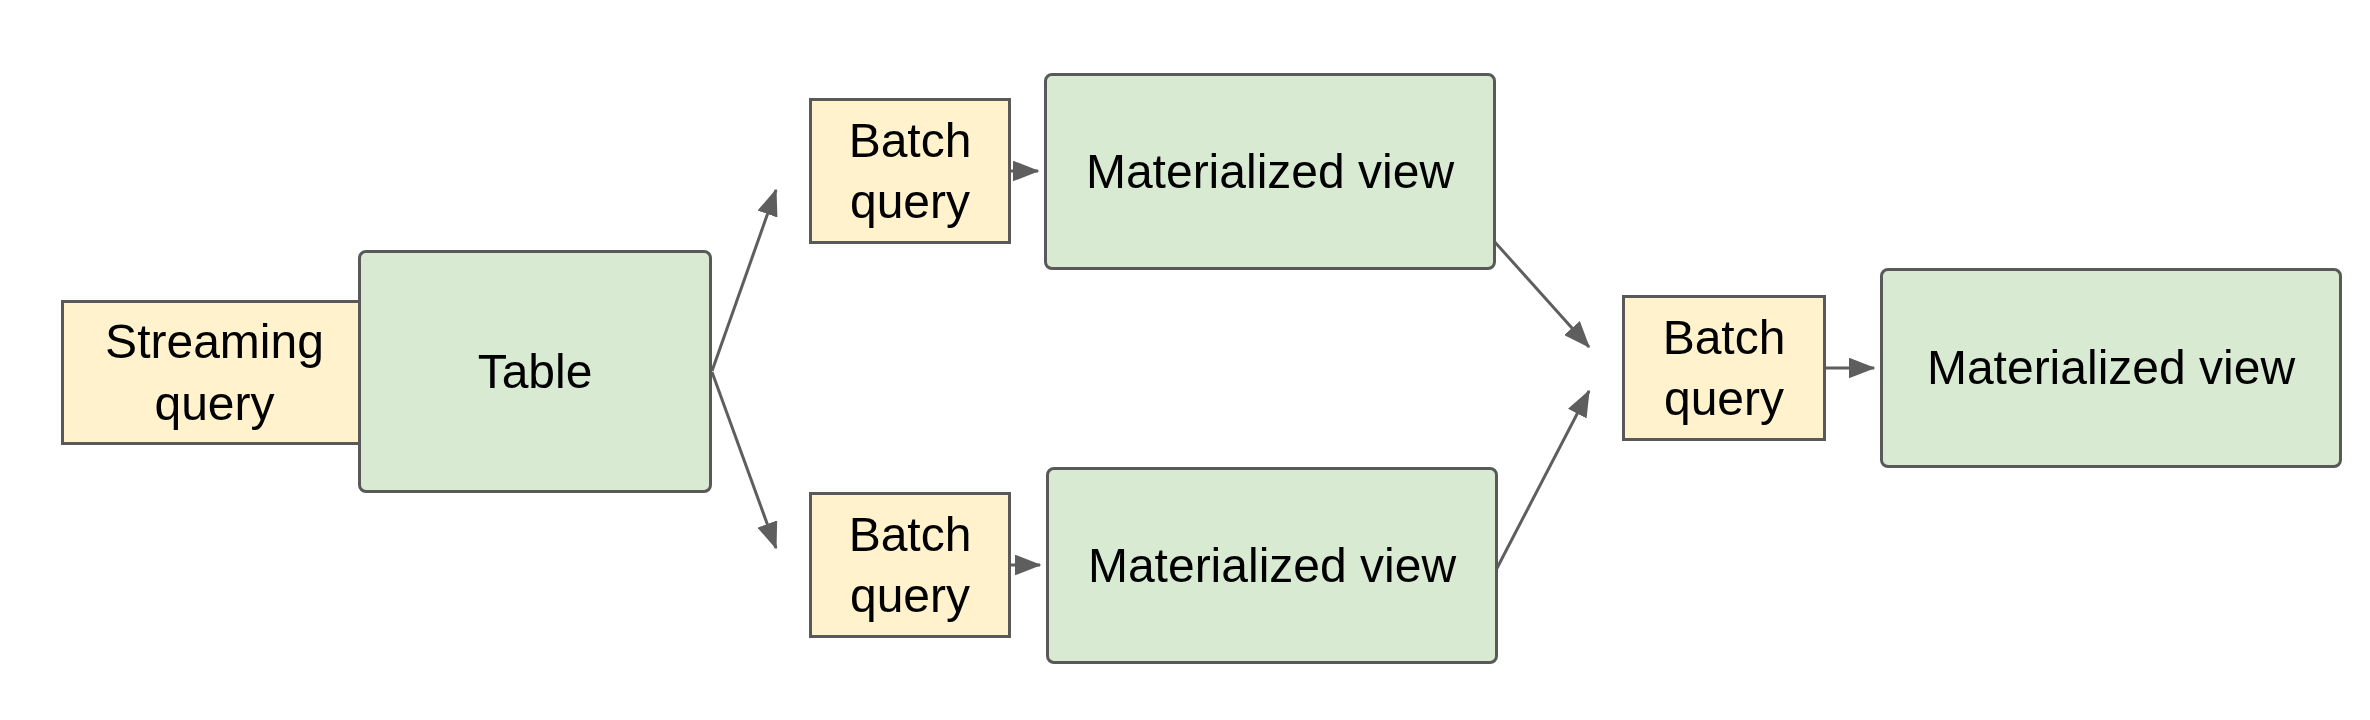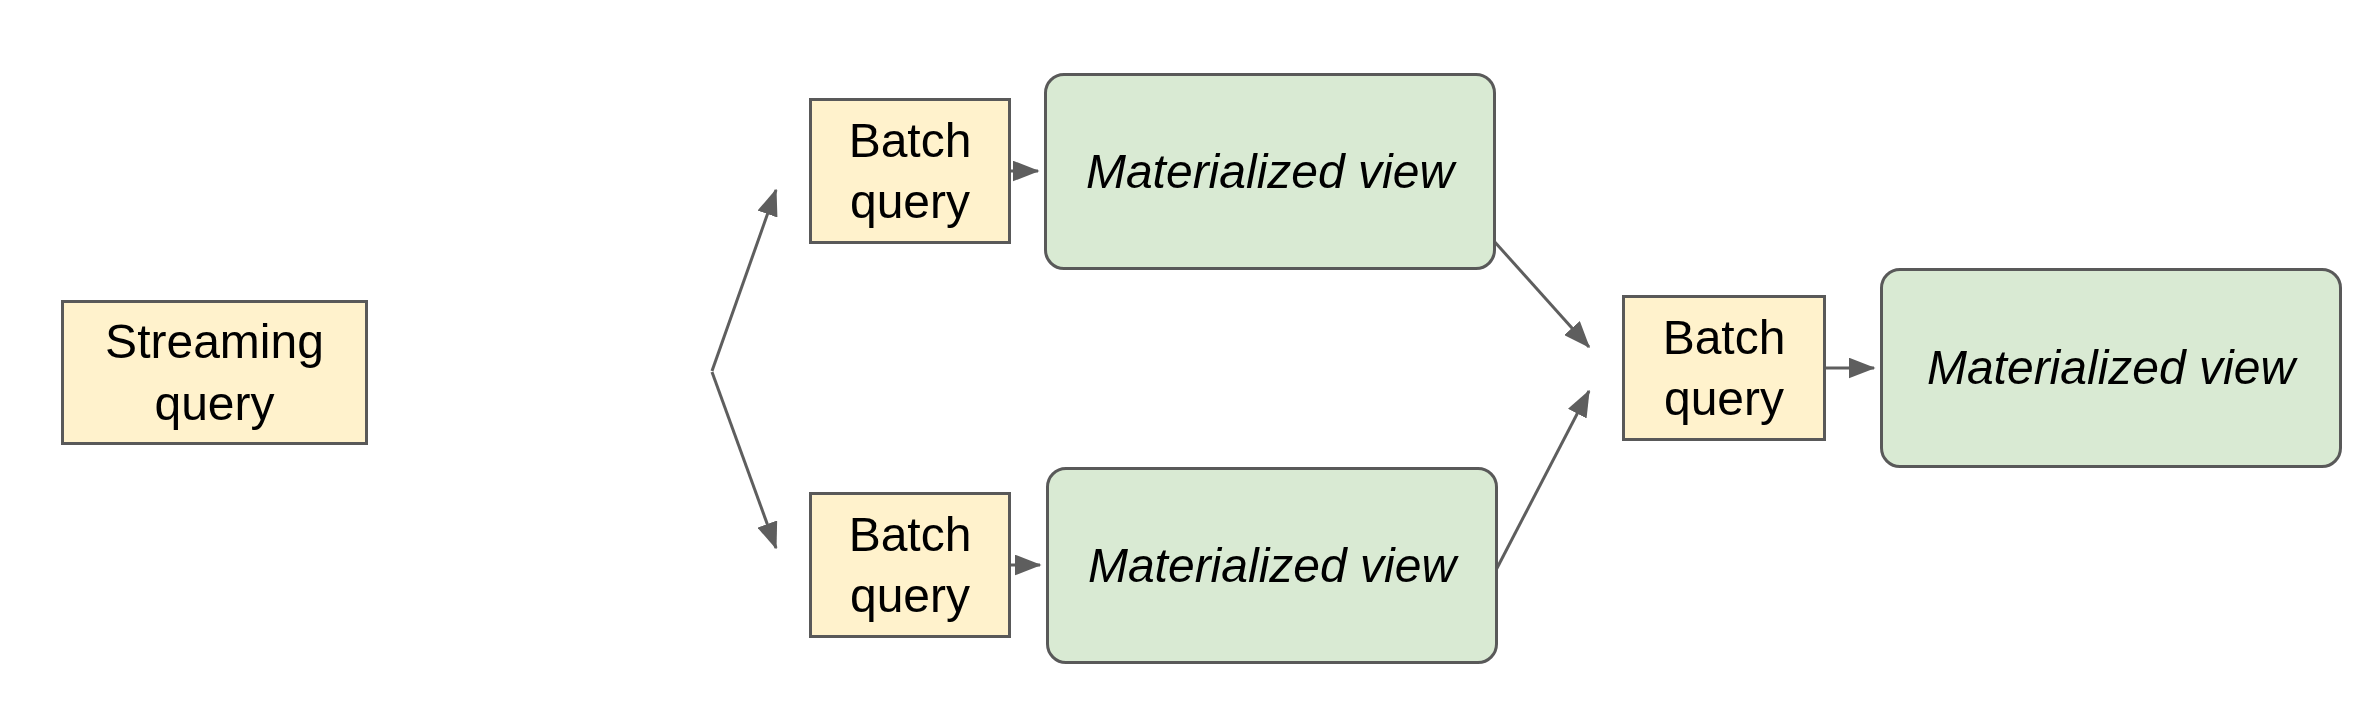--- a/index.html
+++ b/index.html
@@ -42,22 +42,21 @@
     color: var(--text);
   }
   .node.query {
     background: var(--query-node-fill);
     border: 3.5px solid var(--node-border);
     margin-left: 28px;
   }
   .node.store {
     background: var(--store-node-fill);
     border: 3.5px solid var(--node-border);
-    border-radius: 20px;
-    font-style: italic;
+    border-radius: 8px;
   }
   
   .n-streaming    { left: 33px;   top: 300px; width: 307px; height: 145px; }
   .n-table        { left: 358px;  top: 250px; width: 354px; height: 243px; }
   .n-batch-top    { left: 781px;  top: 98px;  width: 202px; height: 146px; }
   .n-mv-top       { left: 1044px; top: 73px;  width: 452px; height: 197px; }
   .n-batch-bottom { left: 781px;  top: 492px; width: 202px; height: 146px; }
   .n-mv-bottom    { left: 1046px; top: 467px; width: 452px; height: 197px; }
   .n-batch-final  { left: 1594px; top: 295px; width: 204px; height: 146px; }
   .n-mv-final     { left: 1880px; top: 268px; width: 462px; height: 200px; }
@@ -80,20 +79,23 @@
     <line x1="983" y1="565" x2="1040" y2="565" marker-end="url(#arrow)"></line>
     <line x1="1493" y1="240" x2="1589" y2="347" marker-end="url(#arrow)"></line>
     <line x1="1495" y1="572" x2="1589" y2="391" marker-end="url(#arrow)"></line>
     <line x1="1798" y1="368" x2="1874" y2="368" marker-end="url(#arrow)"></line>
   </svg>
 
   <div class="node query n-streaming">
     <span>Streaming query</span>
   </div>
 
+  <div class="node store n-table">
+    <span>Table</span>
+  </div>
 
   <div class="node query n-batch-top">
     <span>Batch query</span>
   </div>
 
   <div class="node store n-mv-top">
     <span>Materialized view</span>
   </div>
 
   <div class="node query n-batch-bottom">

